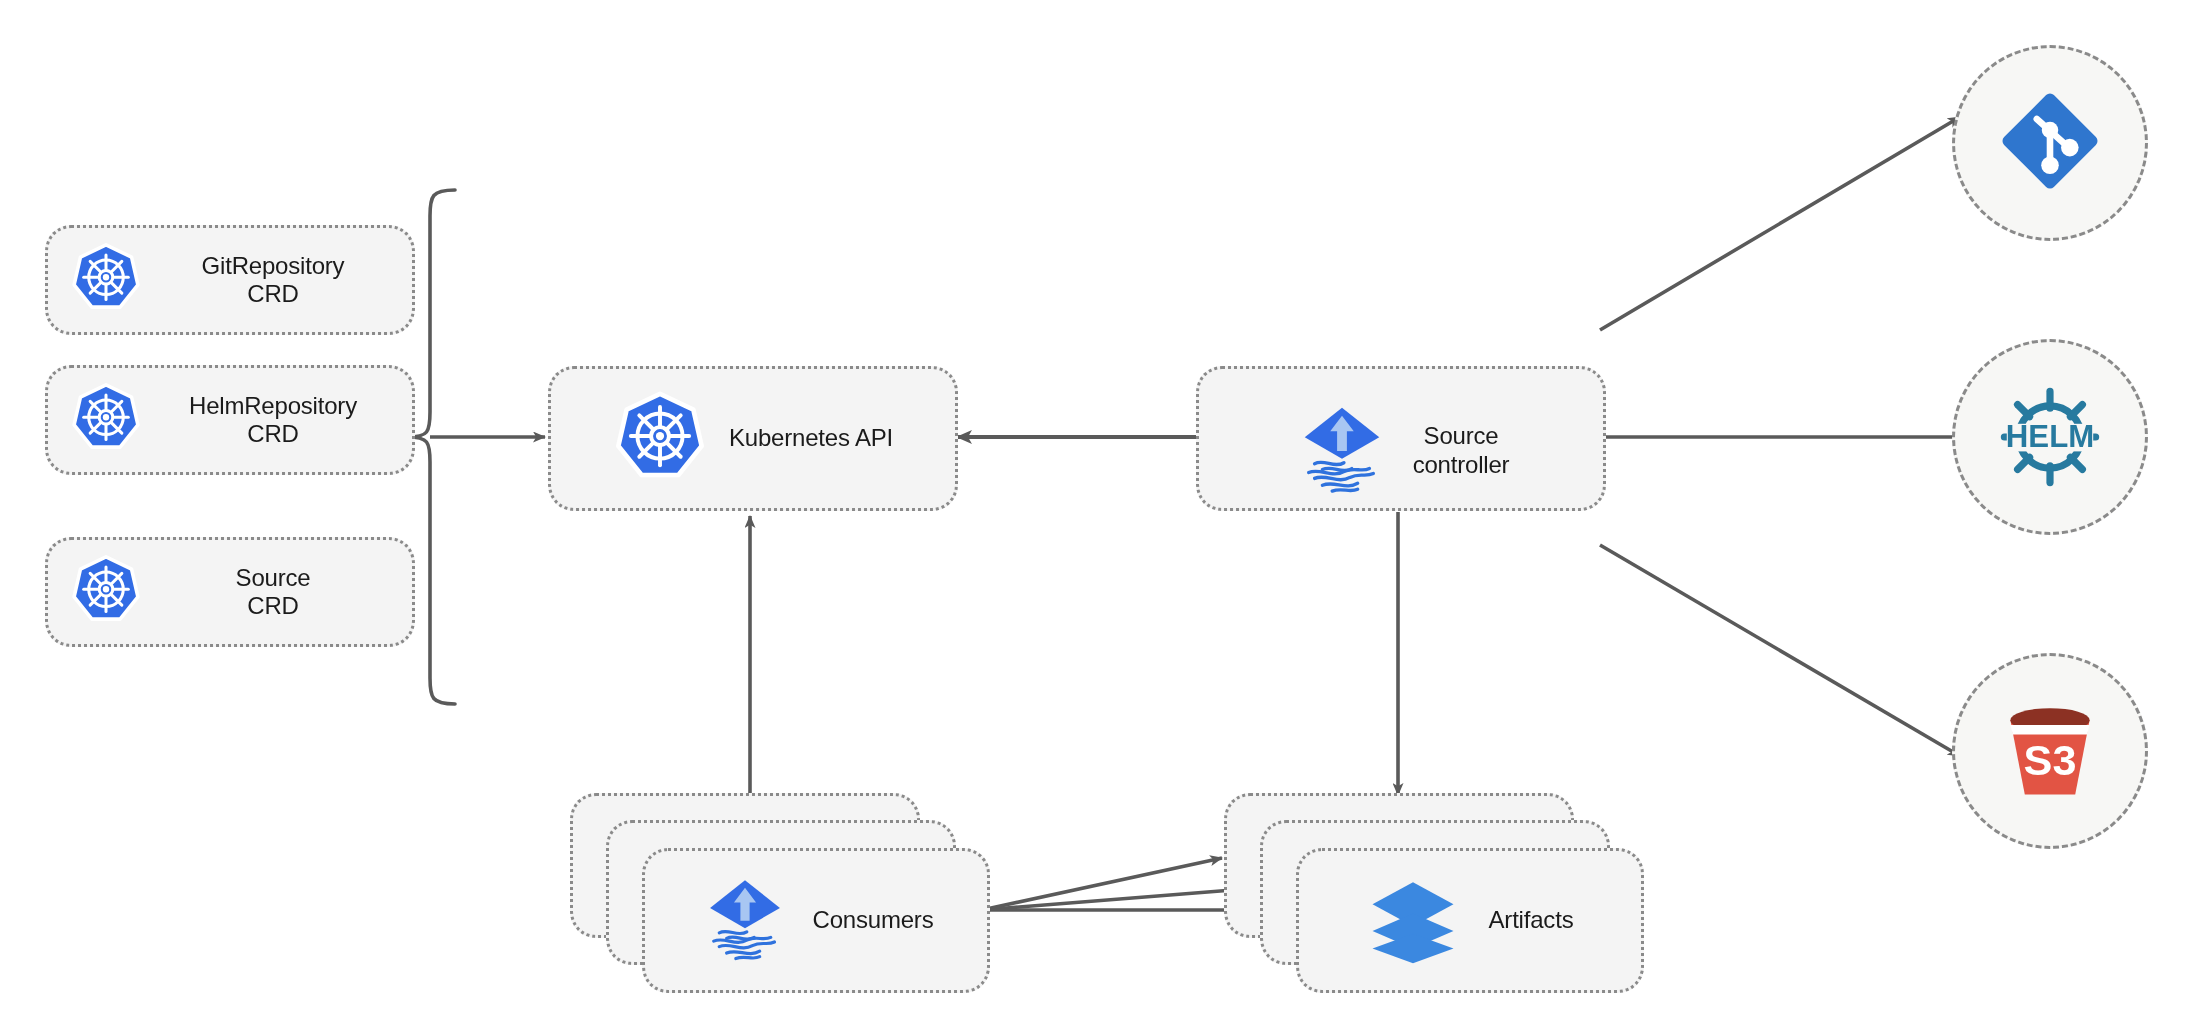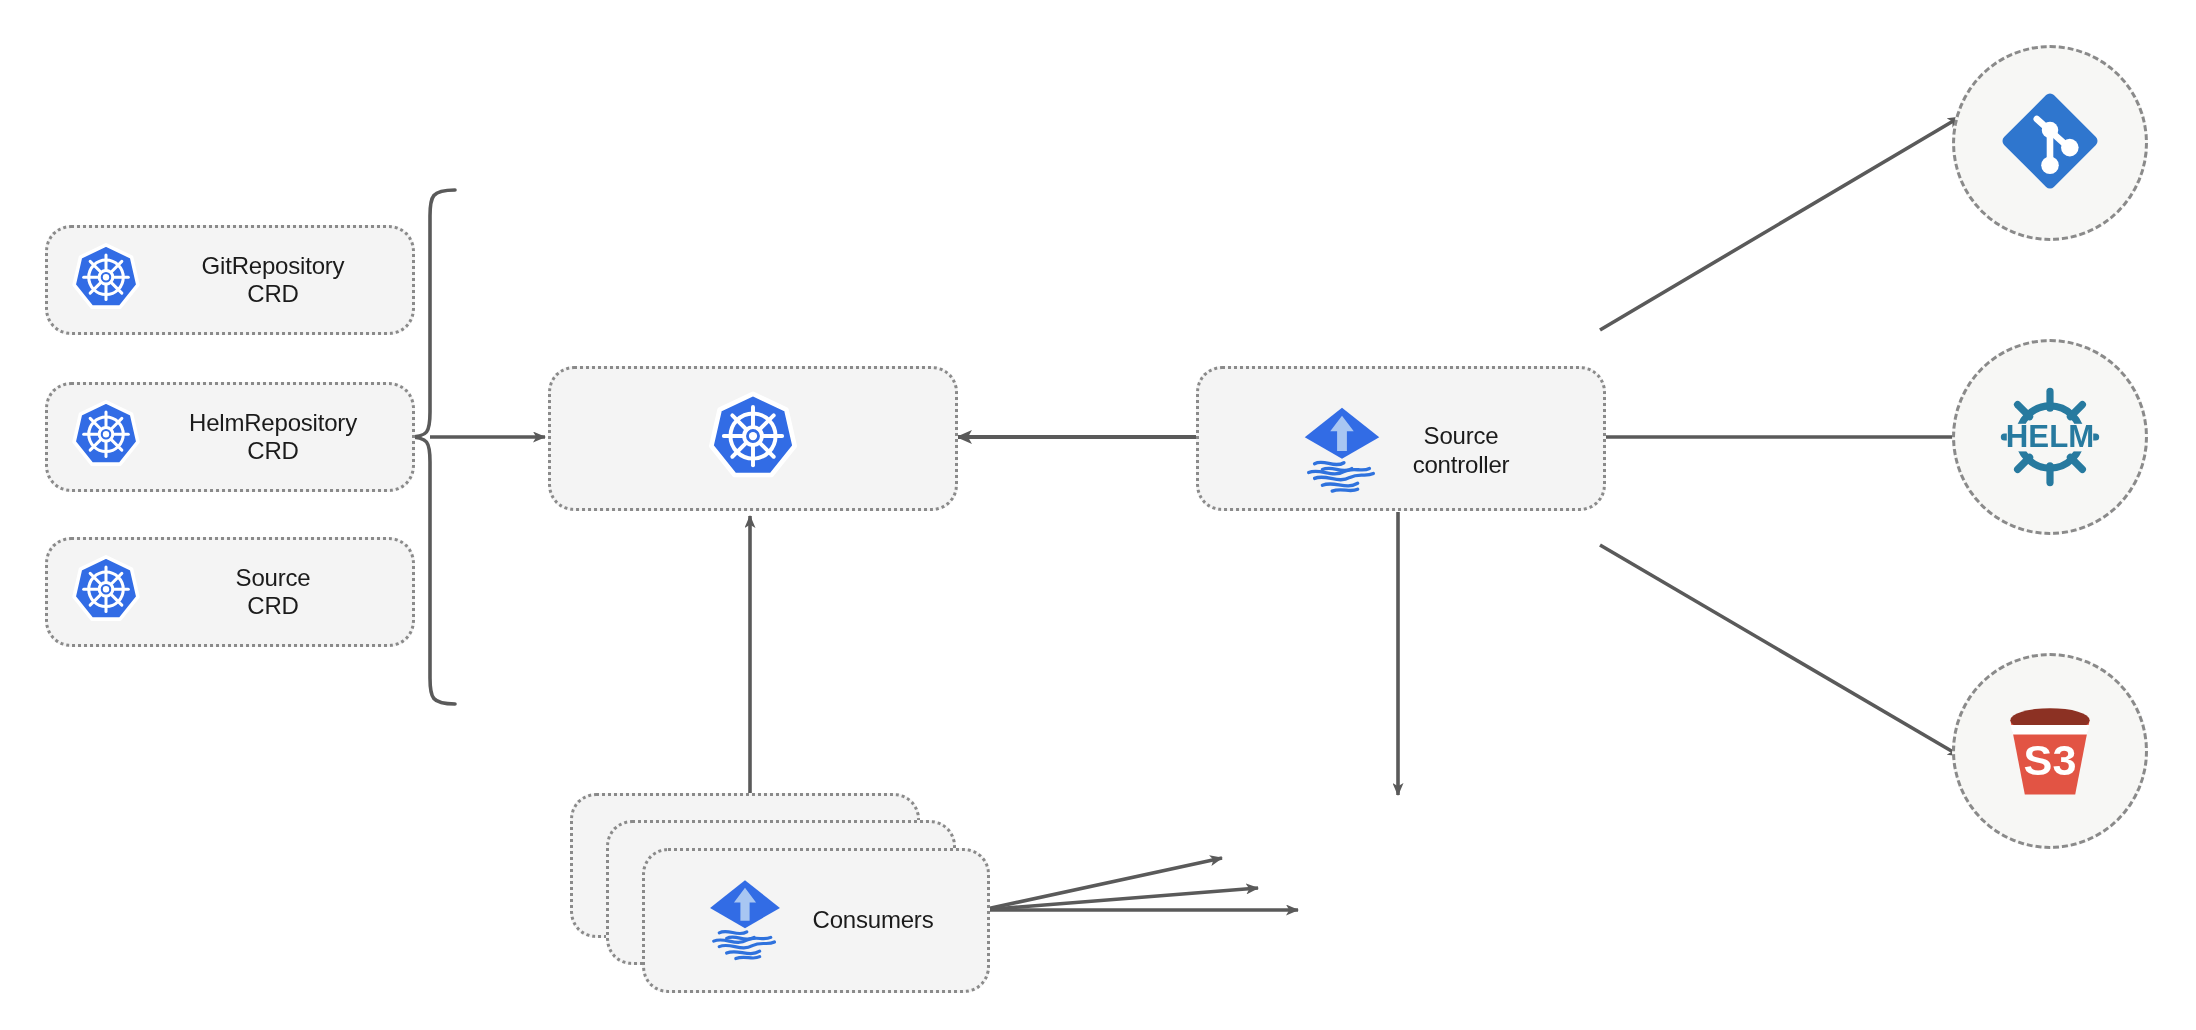--- a/index.html
+++ b/index.html
@@ -157,21 +157,21 @@
             <line x1="43" y1="56" x2="28" y2="71"></line>
           </g>
           <circle cx="50" cy="49" r="4.4" fill="#ffffff"></circle>
         </svg>
       </span>
       <span class="card-label">GitRepository
 CRD</span>
     </div>
   </div>
 
-  <div class="card crd" style="left:45px; top:382px; width:370px; height:110px;justify-content:center;">
+  <div class="card crd" style="left:45px; top:365px; width:370px; height:110px;justify-content:center;">
     <div class="card-inner">
       <span class="card-icon">
         <svg width="72" height="72" viewBox="0 0 100 100">
           <polygon points="50,4 85.5,21 94.3,59.5 69.6,90.4 30.4,90.4 5.7,59.5 14.5,21" fill="#326ce5" stroke="#ffffff" stroke-width="5" stroke-linejoin="round"></polygon>
           <g fill="none" stroke="#ffffff" stroke-width="4.2" stroke-linecap="round">
             <circle cx="50" cy="49" r="24"></circle>
             <circle cx="50" cy="49" r="9.5"></circle>
             <line x1="50" y1="18" x2="50" y2="39"></line>
             <line x1="50" y1="59" x2="50" y2="80"></line>
             <line x1="19" y1="49" x2="40" y2="49"></line>
@@ -227,20 +227,21 @@
             <line x1="19" y1="49" x2="40" y2="49"></line>
             <line x1="60" y1="49" x2="81" y2="49"></line>
             <line x1="28" y1="27" x2="43" y2="42"></line>
             <line x1="57" y1="56" x2="72" y2="71"></line>
             <line x1="72" y1="27" x2="57" y2="42"></line>
             <line x1="43" y1="56" x2="28" y2="71"></line>
           </g>
           <circle cx="50" cy="49" r="4.4" fill="#ffffff"></circle>
         </svg>
       </span>
+      <span class="card-label">Kubernetes API</span>
     </div>
   </div>
 
   <div class="card" style="left:1196px; top:366px; width:410px; height:145px;">
     <div class="card-inner" style="gap:22px;margin-top:24px;">
       <span class="card-icon">
         <svg width="98" height="98" viewBox="0 0 100 100">
           <polygon points="50,8 88,38 50,60 12,38" fill="#326ce5"></polygon>
           <path d="M50,16 L62,32 L55,32 L55,52 L45,52 L45,32 L38,32 Z" fill="#a8c6f2"></path>
           <g stroke="#2f72dd" stroke-width="3.4" stroke-linecap="round" fill="none">
@@ -275,20 +276,36 @@
               <path d="M30,87 C42,82 54,92 66,85"></path>
               <path d="M40,93 C50,89 58,95 66,91"></path>
             </g>
           </svg>
         </span>
         <span class="card-label">Consumers</span>
       </div>
     </div>
   </div>
 
+  <div class="stack" style="left:1224px; top:793px; width:420px; height:200px;">
+    <div class="layer" style="left:0; top:0; width:350px; height:145px;"></div>
+    <div class="layer" style="left:36px; top:27px; width:350px; height:145px;"></div>
+    <div class="layer front" style="left:72px; top:55px; width:348px; height:145px;">
+      <div class="card-inner" style="gap:30px;">
+        <span class="card-icon">
+          <svg width="92" height="92" viewBox="0 0 100 100">
+            <polygon points="50,10 94,34 50,58 6,34" fill="#3b88e0"></polygon>
+            <polygon points="50,44 94,63 50,82 6,63" fill="#3b88e0"></polygon>
+            <polygon points="50,66 94,82 50,98 6,82" fill="#3b88e0"></polygon>
+          </svg>
+        </span>
+        <span class="card-label">Artifacts</span>
+      </div>
+    </div>
+  </div>
 
   <div class="circle-node" style="left:1952px; top:45px; width:196px; height:196px;">
     <span>
       <svg width="110" height="110" viewBox="0 0 100 100">
         <rect x="18" y="18" width="64" height="64" rx="5" fill="#2f76ce" transform="rotate(45 50 50)"></rect>
         <g fill="none" stroke="#ffffff" stroke-width="6" stroke-linecap="round">
           <line x1="50" y1="38" x2="50" y2="70"></line>
           <line x1="38" y1="30" x2="66" y2="55"></line>
         </g>
         <circle cx="50" cy="72" r="8" fill="#ffffff"></circle>

